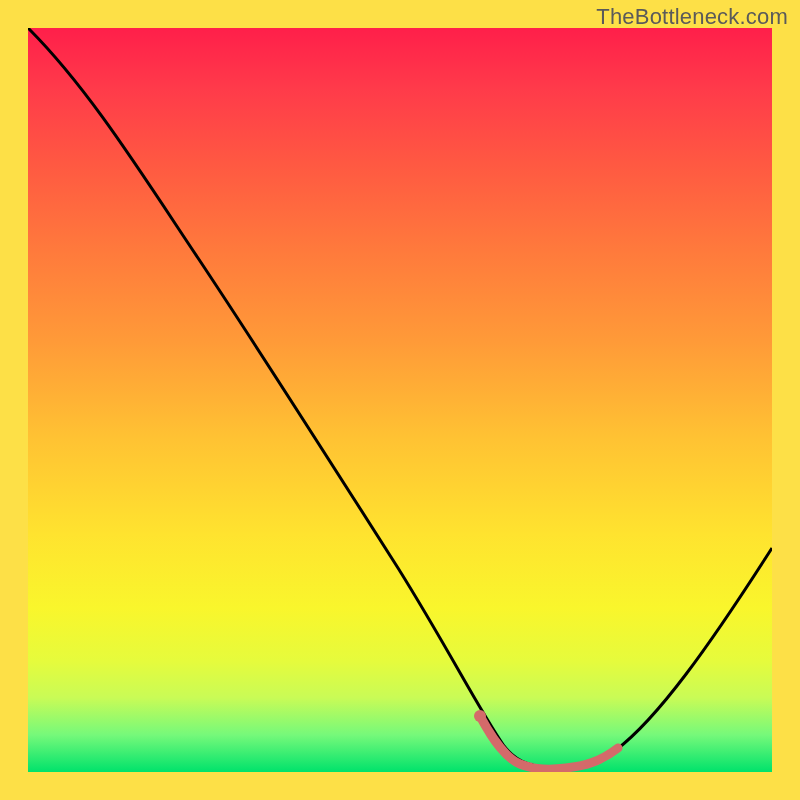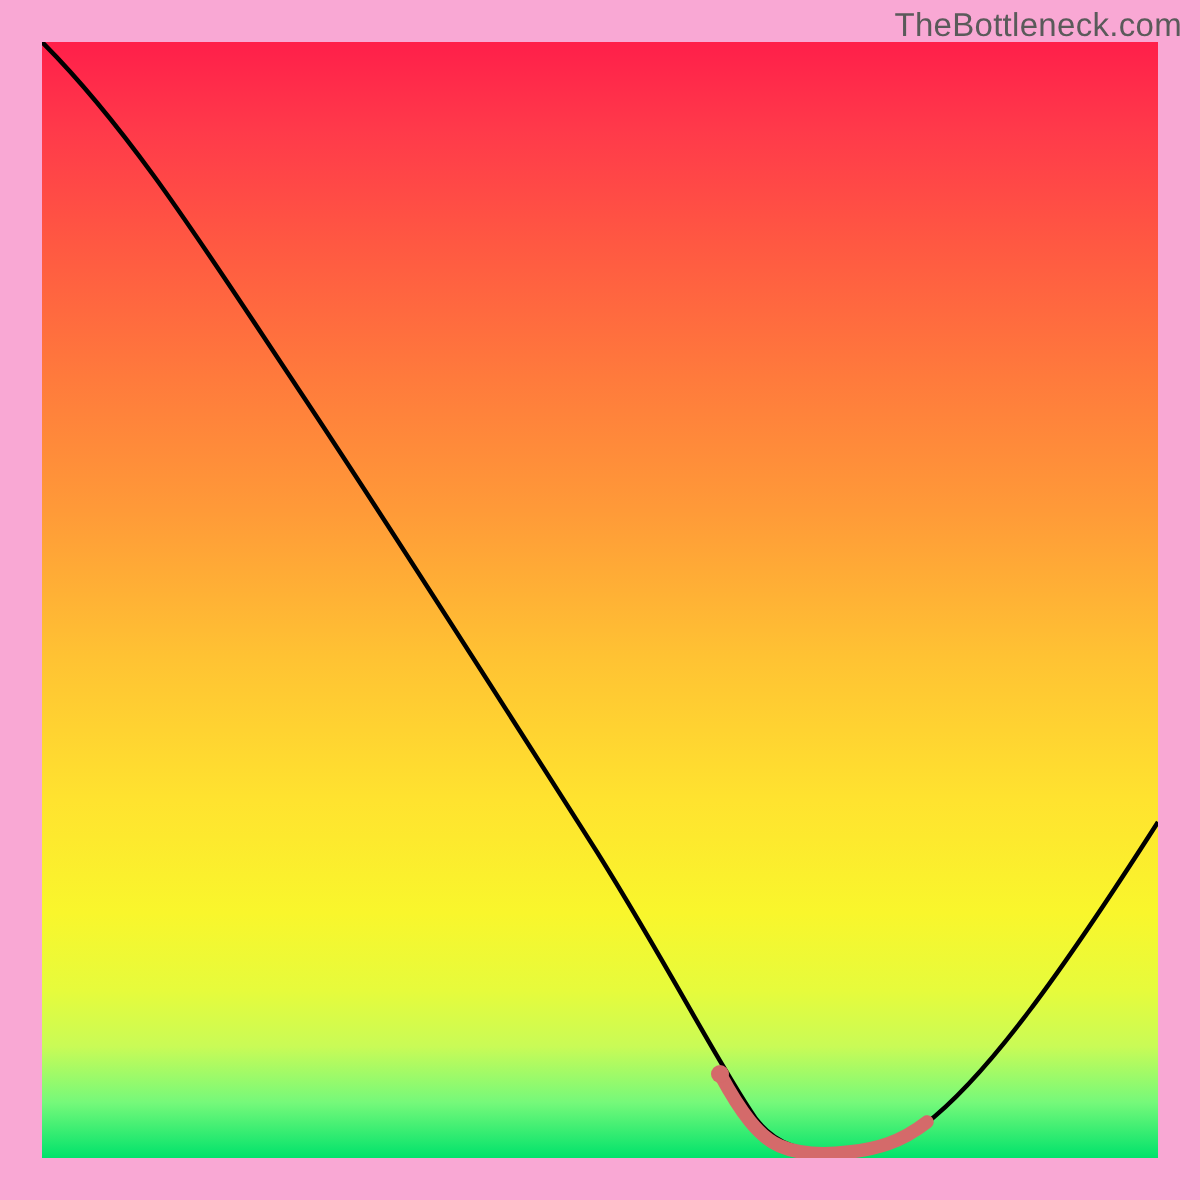--- a/index.html
+++ b/index.html
@@ -8,21 +8,21 @@
     width: 800px;
     height: 800px;
     background: #000;
     overflow: hidden;
     font-family: Arial, Helvetica, sans-serif;
   }
   .stage {
     position: relative;
     width: 800px;
     height: 800px;
-    background: #f9a8d4;
+    background: #fde047;
   }
   .watermark {
     position: absolute;
     top: 4px;
     right: 12px;
     color: #5a5a5a;
     font-size: 22px;
     letter-spacing: 0.2px;
     font-weight: 400;
     z-index: 10;

